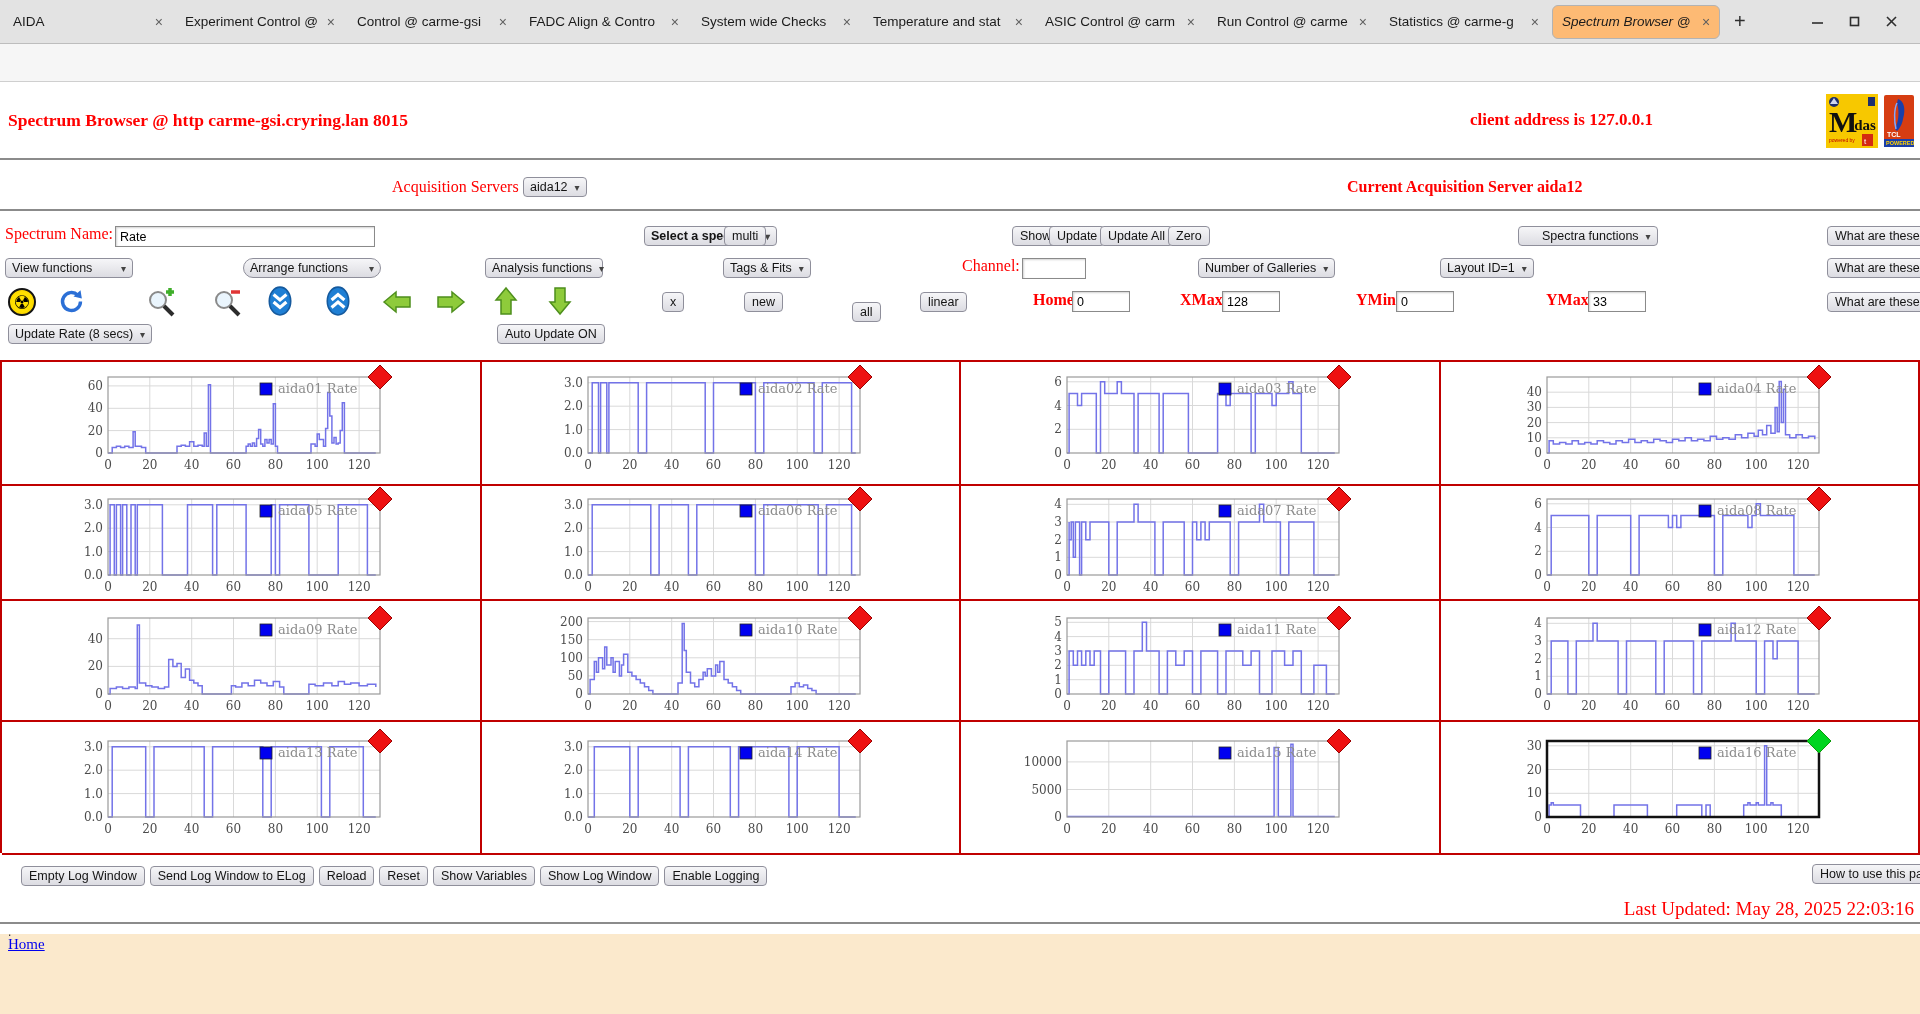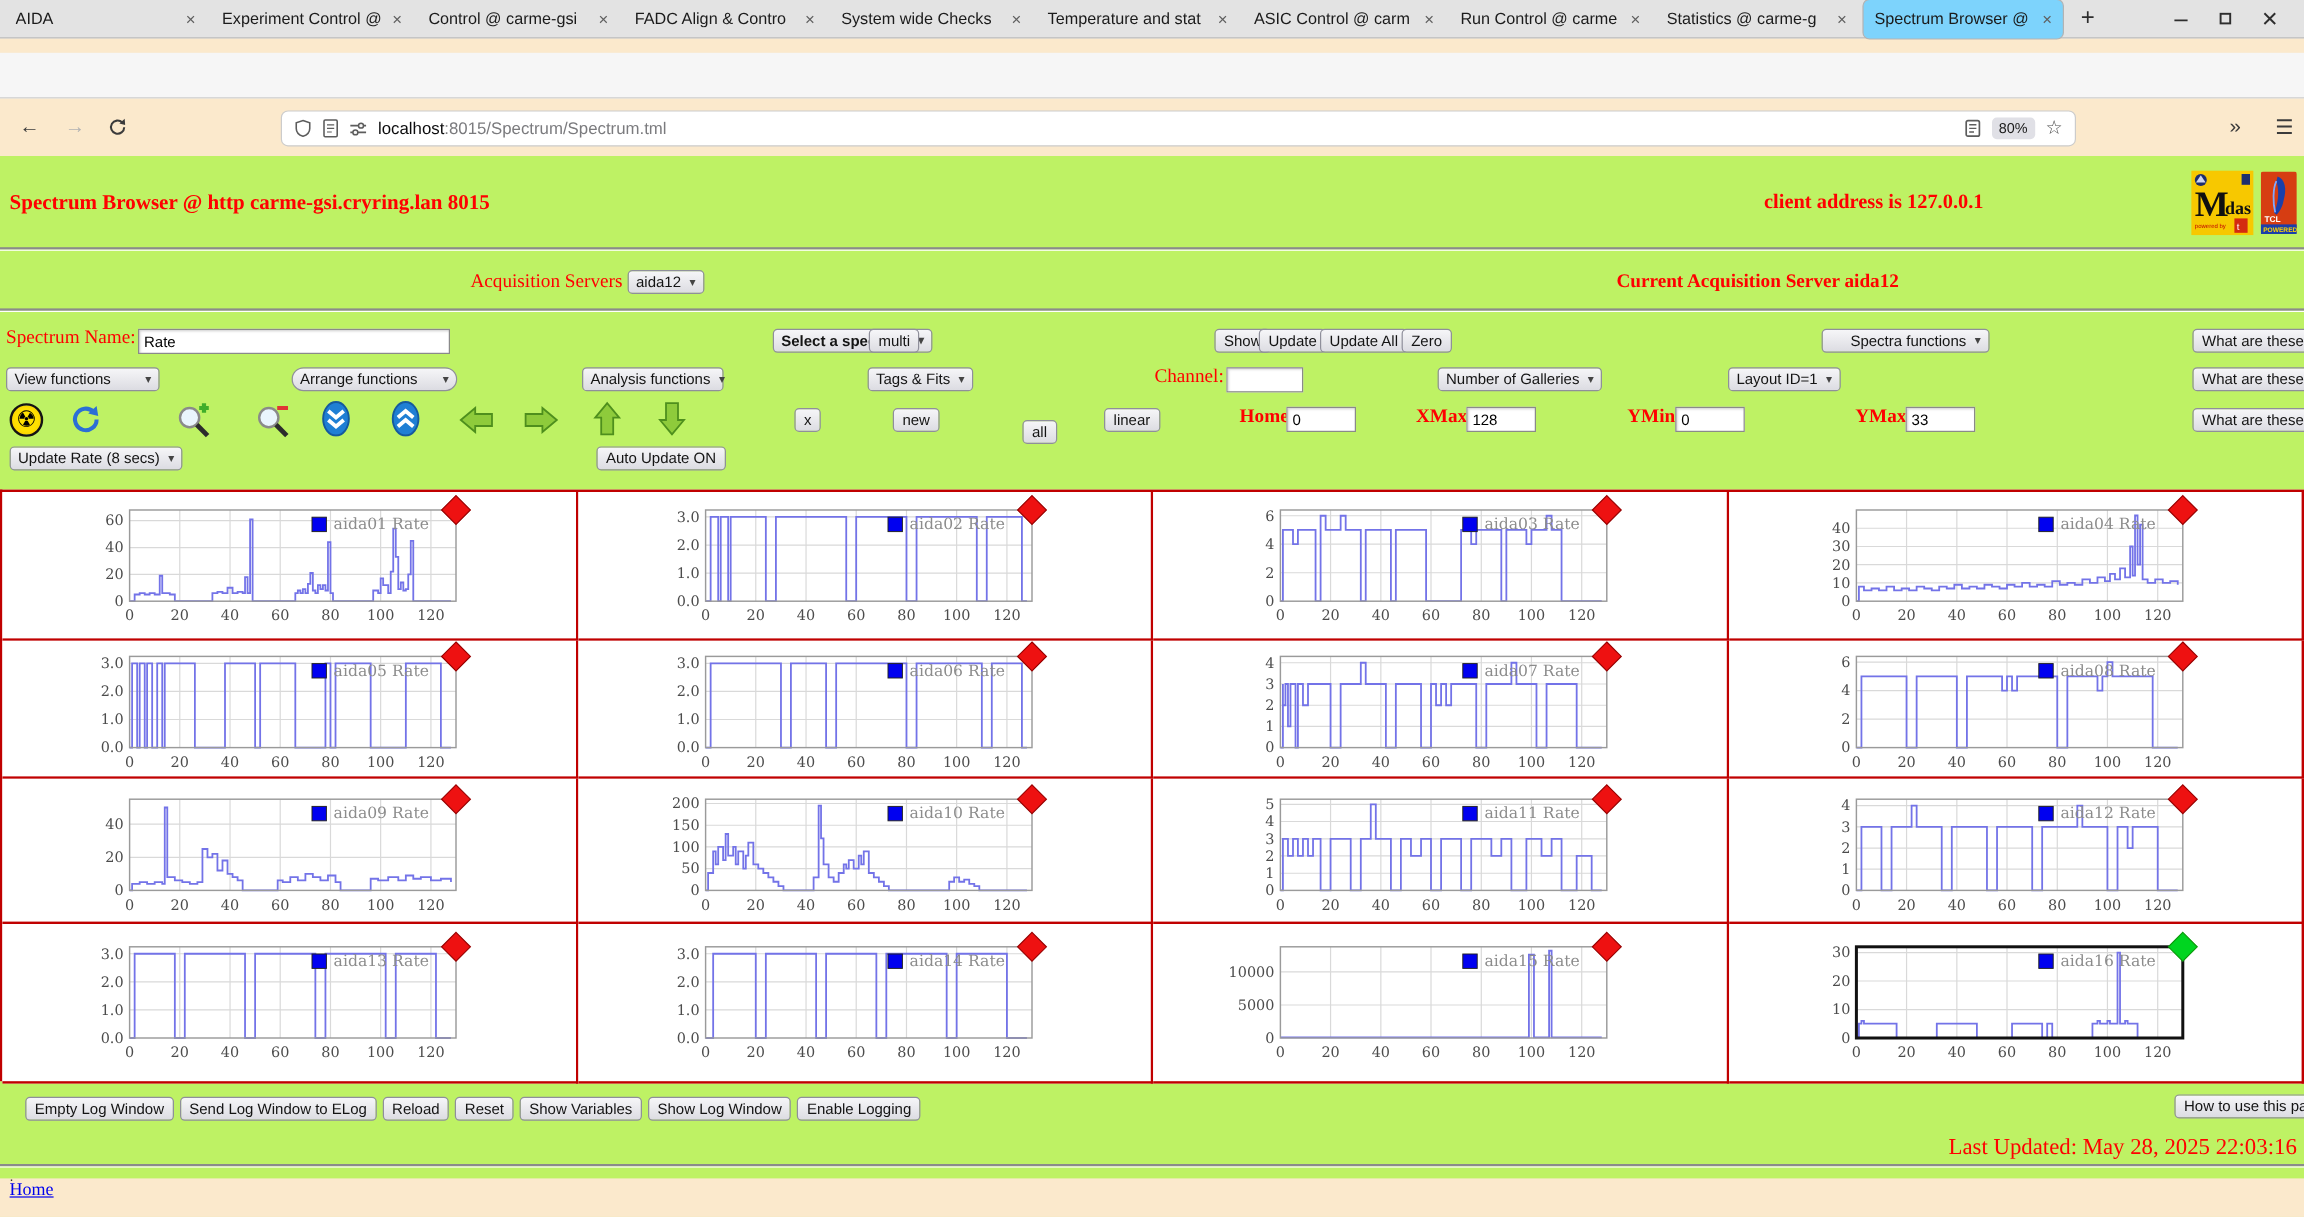--- a/index.html
+++ b/index.html
@@ -1,43 +1,43 @@
 <!DOCTYPE html>
 <html><head>
 <meta charset="utf-8">
 <style>
   * { margin:0; padding:0; box-sizing:border-box; }
   html,body { width:1920px; height:1014px; overflow:hidden; background:#fbe9cc;
               font-family:"Liberation Sans",sans-serif; }
 
   
-  #tabbar { position:absolute; top:0; left:0; width:1920px; height:32px;
+  #tabbar { position:absolute; top:0; left:0; width:1920px; height:44px;
             background:#e3e3e3; border-bottom:1px solid #bdbdbd;
             display:flex; align-items:center; padding:0 12px 0 4px; }
   .tab { width:168px; height:34px; margin-right:4px; display:flex; align-items:center;
          gap:6px; padding:0 9px; border-radius:6px; color:#1b1b1b; font-size:13.5px; flex:0 0 auto; }
   .tab-title { flex:1; white-space:nowrap; overflow:hidden; }
   .tab-close { color:#5f5f5f; font-size:14px; cursor:default; }
-  .tab.active { background:#7dd3fc; border:1px solid #b3b3b3; }
+  .tab.active { background:#fdba74; border:1px solid #b3b3b3;font-style:italic; }
   .newtab { font-size:20px; color:#2e2e2e; padding:0 10px; }
   .winctrls { margin-left:auto; display:flex; gap:24px; align-items:center; padding-right:10px; }
 
   #urlbar { position:absolute; top:44px; left:0; width:1920px; height:38px;
             background:#f6f6f6; border-bottom:1px solid #cfcfcf; }
   .navbtn { position:absolute; top:52px; font-size:17px; color:#3b3b3b; }
   .urlfield { position:absolute; left:234px; top:48px; width:1496px; height:30px;
               background:#ffffff; border:1px solid #ccc; border-radius:6px;
               display:flex; align-items:center; gap:9px; padding:0 10px; font-size:14px; }
   .urltext { flex:1; white-space:nowrap; overflow:hidden; color:#0c0c0d; }
   .urltext .path { color:#7b7b7e; }
   .zoompill { background:#e0e0e6; border-radius:4px; font-size:12px; padding:2px 6px; color:#1b1b1b; }
   .chromeicon { display:inline-flex; align-items:center; }
 
   
-  .page { position:absolute; top:82px; left:0; width:1920px; height:852px; background:#bef264;margin-top:48px; }
+  .page { position:absolute; top:82px; left:0; width:1920px; height:852px; background:#ffffff; }
   .rlabel { position:absolute; font-family:"Liberation Serif",serif; color:#ff0000; font-size:16px; white-space:nowrap; }
   .rbold  { font-weight:bold; }
   .rule { position:absolute; left:0; width:1920px; height:0;
           border-top:2px solid #8b8b8b; border-bottom:1px solid #ffffff; }
 
   .uibtn { position:absolute; background:linear-gradient(#f6f6f8,#dcdce2);
            border:1px solid #8f8f9b; border-radius:4px; font-size:12.5px;
            padding:2px 7px; color:#141414; font-family:"Liberation Sans",sans-serif; white-space:nowrap; }
   .uiselect { position:absolute; background:linear-gradient(#f6f6f8,#dcdce2);
               border:1px solid #8f8f9b; border-radius:4px; font-size:12.5px;

